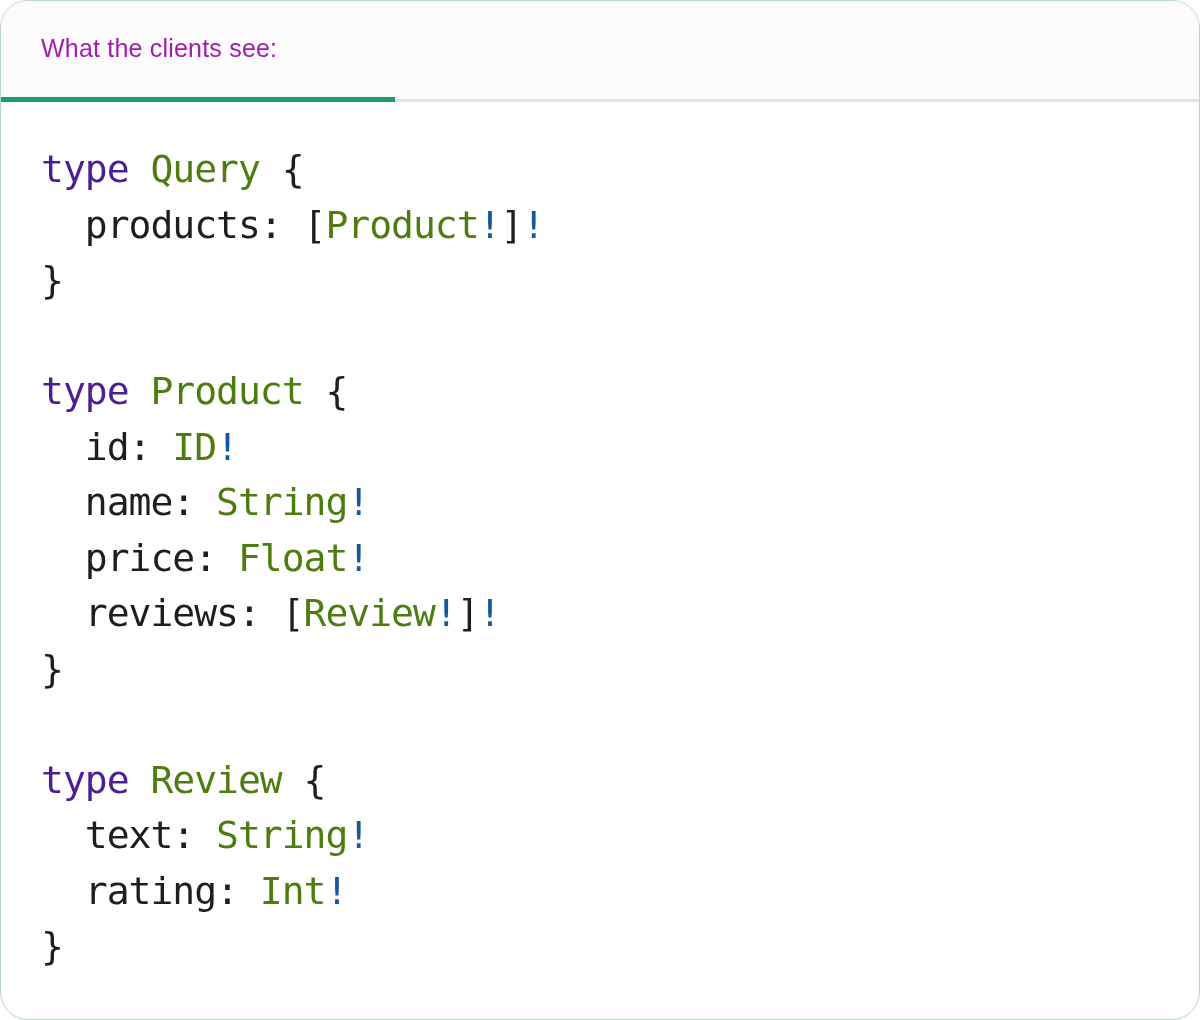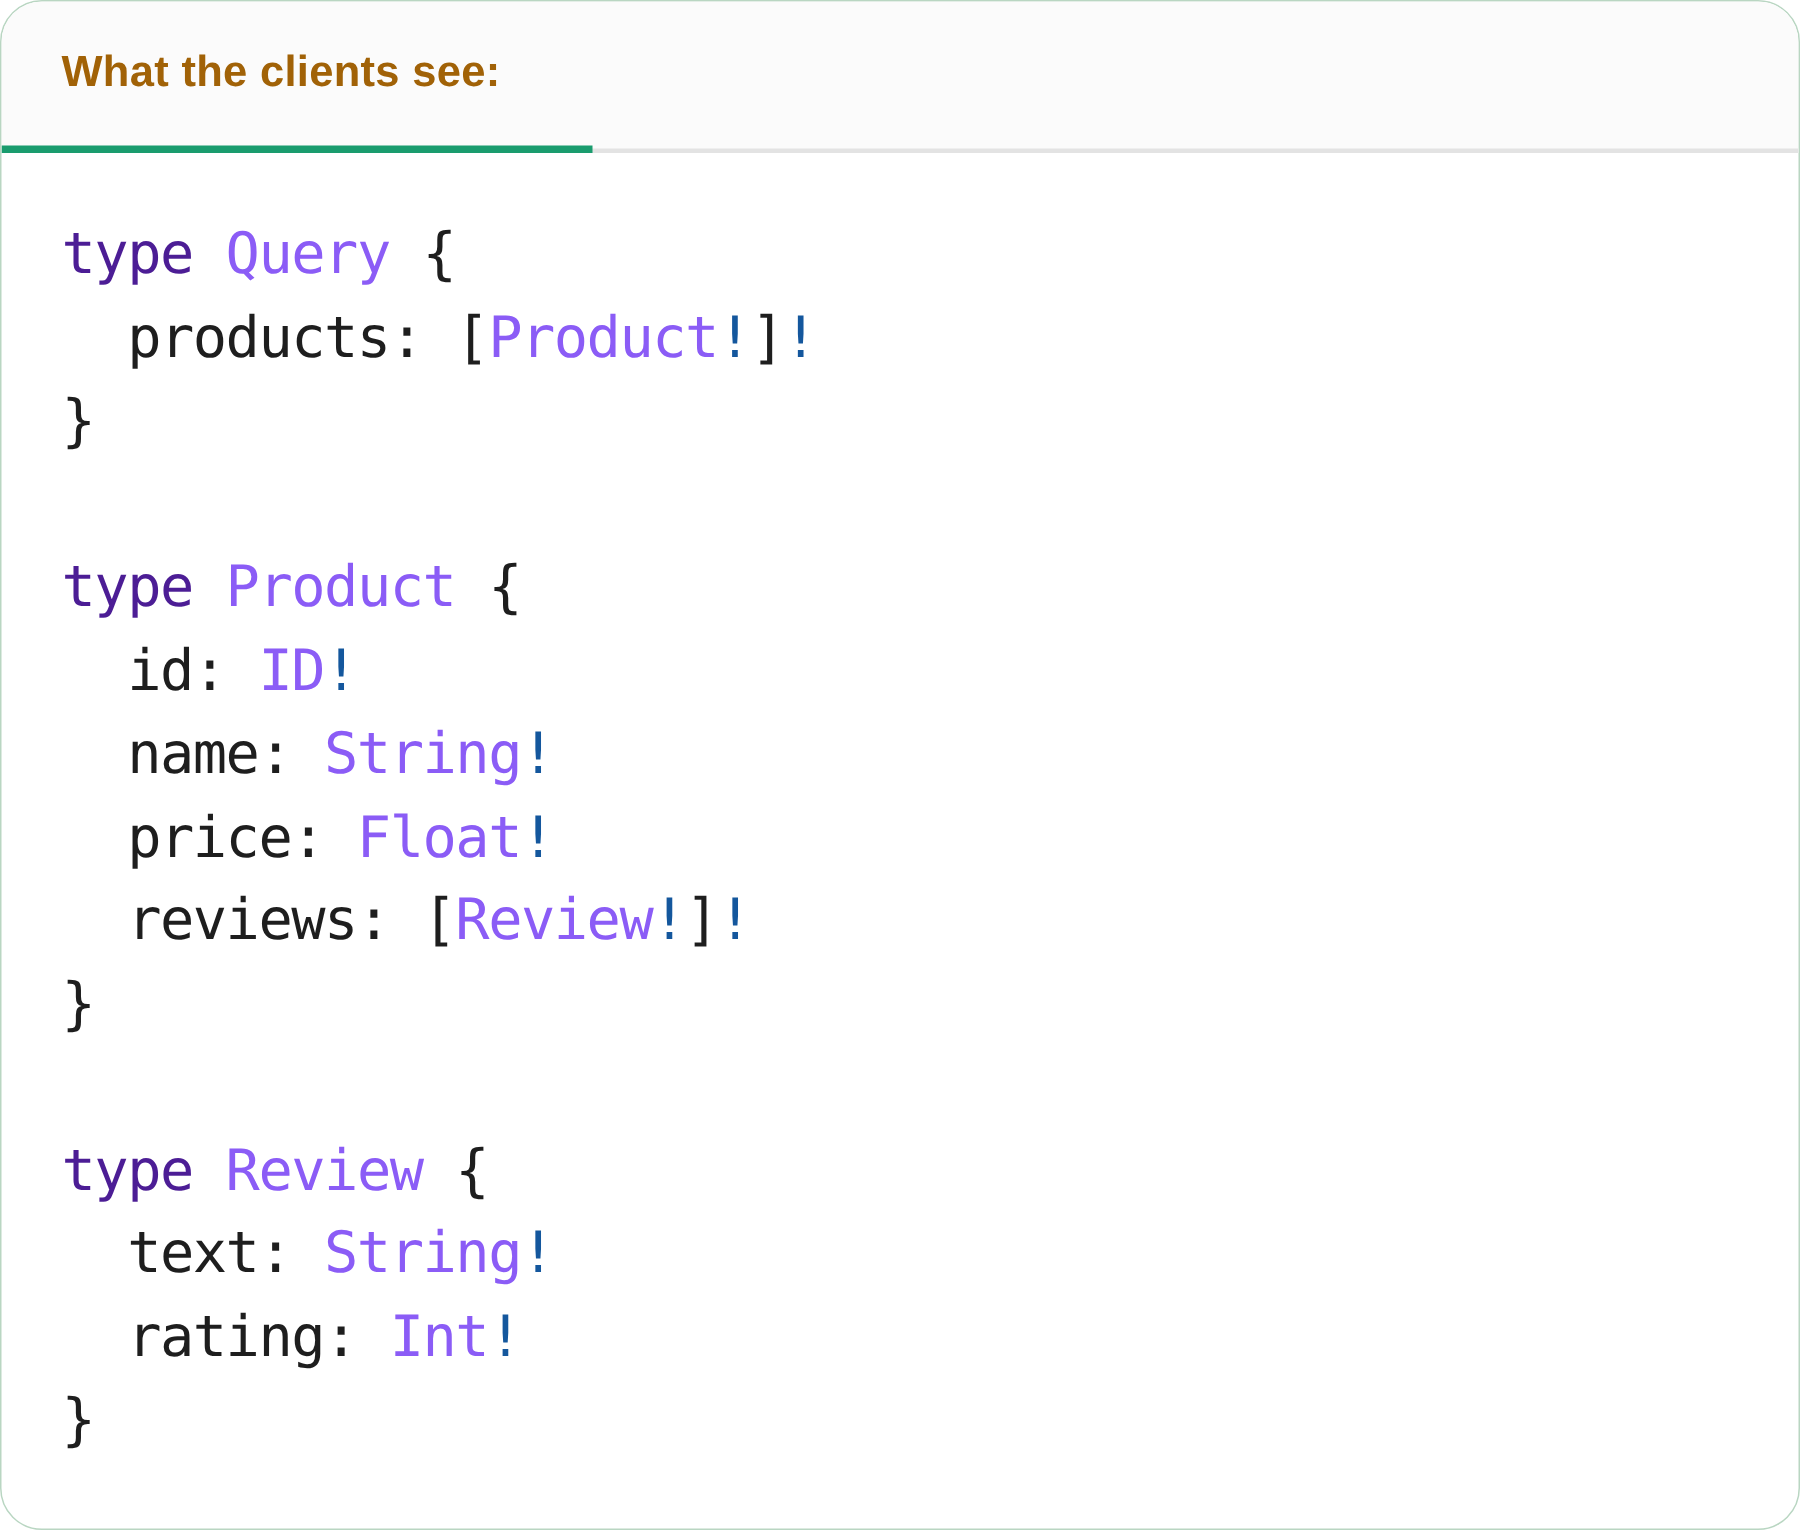--- a/index.html
+++ b/index.html
@@ -29,24 +29,24 @@
     display: flex;
     align-items: stretch;
   }
   .tab {
     display: flex;
     align-items: center;
     padding: 0 44px 4px 40px;
     cursor: pointer;
   }
   .tab-label {
-    font-size: 29px;
-    font-weight: 700;
+    font-size: 25px;
+    font-weight: 400;
     letter-spacing: 0.2px;
-    color: #a16207;
+    color: #a21caf;
   }
   .active-indicator {
     position: absolute;
     left: 0;
     top: 96px;
     width: 394px;
     height: 5px;
     background: #1a9c6e;
   }
   .code {
@@ -56,21 +56,21 @@
     font-size: 38px;
     letter-spacing: -1px;
     color: #1e1e1e;
   }
   .code-line {
     height: 55.5px;
     line-height: 55.5px;
     white-space: pre;
   }
   .tok-kw   { color: #4c1d95; }  
-  .tok-ty   { color: #8b5cf6; }  
+  .tok-ty   { color: #4d7c0f; }  
   .tok-bang { color: #14579d; }  
   .tok-pl   { color: #1e1e1e; }  
 </style>
 </head>
 <body>
 
 <div class="card">
   <div class="tabbar">
     <div class="tab">
       <span class="tab-label">What the clients see:</span>

